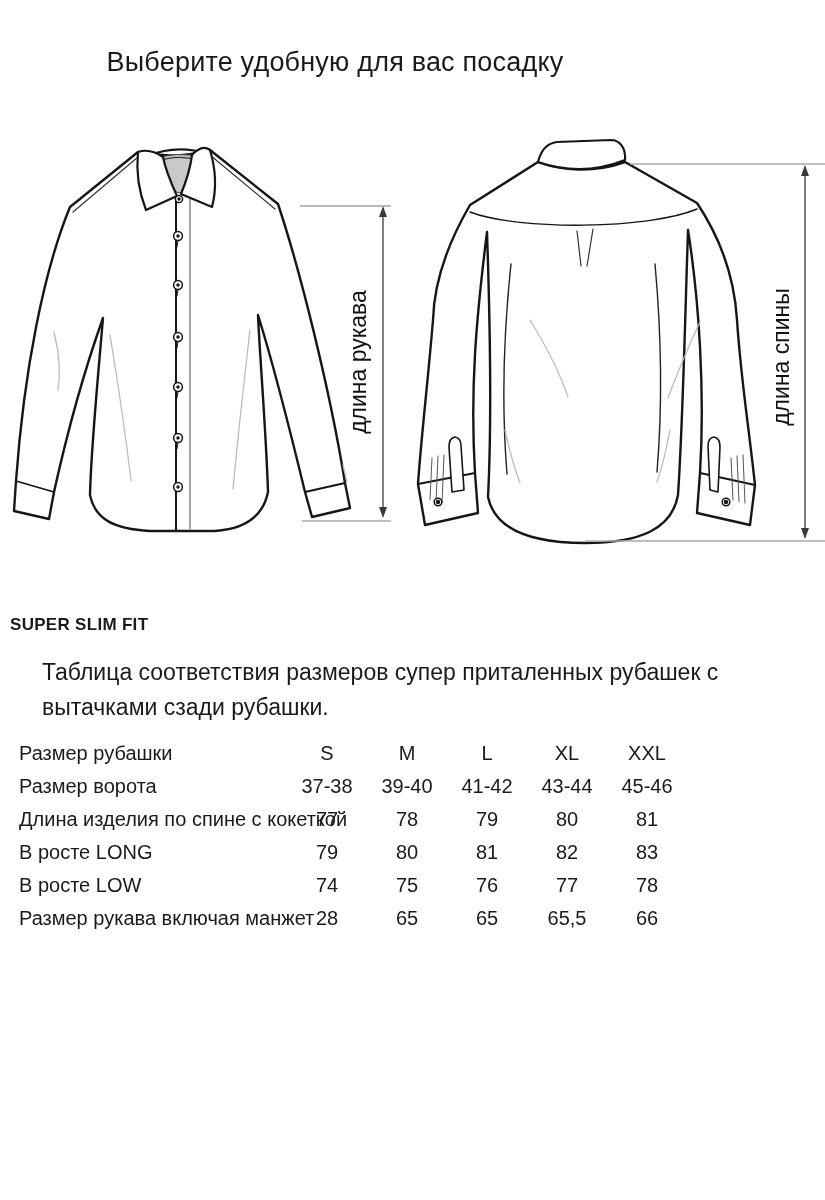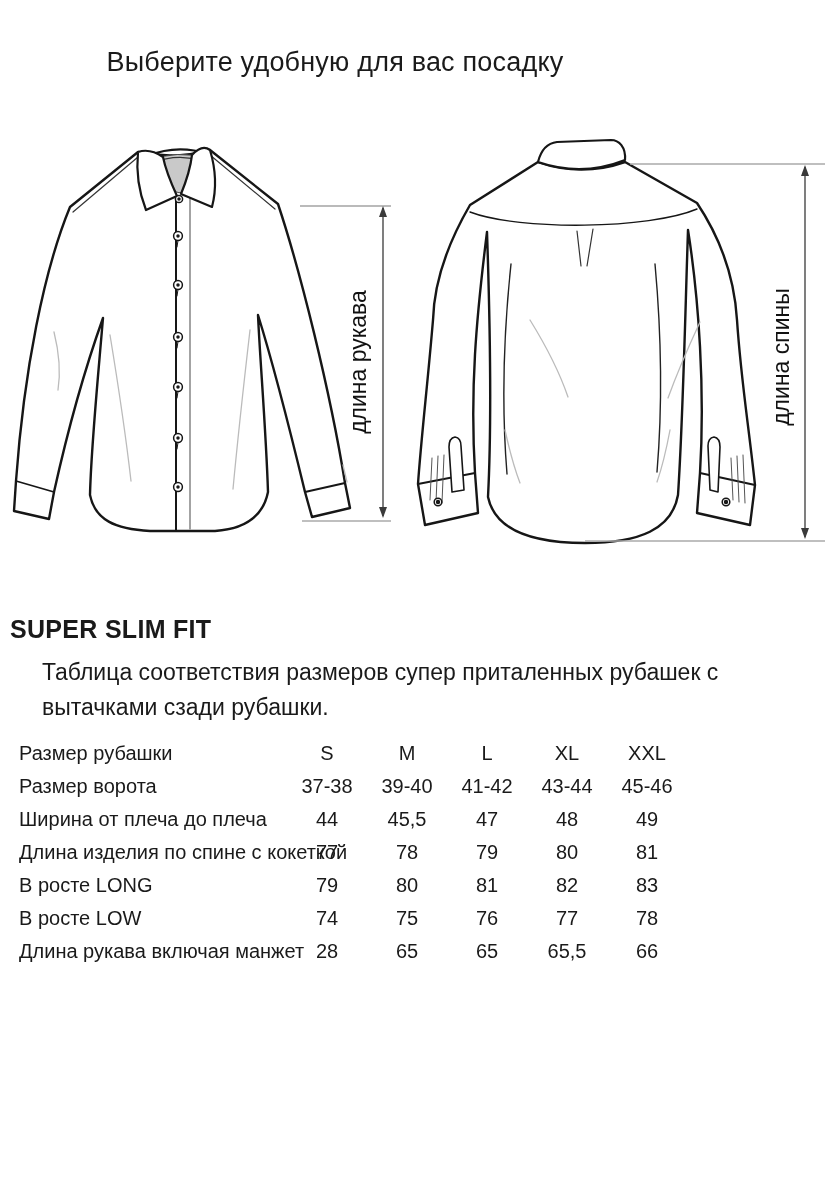--- a/index.html
+++ b/index.html
@@ -6,21 +6,21 @@
   body{
     width:825px;height:1200px;position:relative;background:#ffffff;
     font-family:"Liberation Sans", sans-serif;color:#1a1a1a;overflow:hidden;
   }
   .title{
     position:absolute;top:47px;left:0;width:670px;text-align:center;
     font-size:27px;font-weight:400;letter-spacing:0.2px;
   }
   .figure{position:absolute;top:120px;left:0;width:825px;height:465px;}
   .heading{
-    position:absolute;top:615px;left:10px;font-size:25px;font-weight:700;
+    position:absolute;top:615px;left:10px;font-size:17px;font-weight:700;
     letter-spacing:0.3px;
   }
   .desc{
     position:absolute;top:655px;left:10px;width:782px;
     font-size:23px;line-height:35px;font-weight:400;margin-left:32px;
   }
   table.size-table{
     position:absolute;top:737px;left:19px;border-collapse:collapse;
     table-layout:fixed;width:668px;font-size:20px;color:#1a1a1a;
   }
@@ -204,28 +204,20 @@
   <tbody>
       <tr>
         <td class="lbl">Размер ворота</td>
         <td>37-38</td>
         <td>39-40</td>
         <td>41-42</td>
         <td>43-44</td>
         <td>45-46</td>
       </tr>
       <tr>
-        <td class="lbl">Ширина от плеча до плеча</td>
-        <td>44</td>
-        <td>45,5</td>
-        <td>47</td>
-        <td>48</td>
-        <td>49</td>
-      </tr>
-      <tr>
         <td class="lbl">Длина изделия по спине с кокеткой</td>
         <td>77</td>
         <td>78</td>
         <td>79</td>
         <td>80</td>
         <td>81</td>
       </tr>
       <tr>
         <td class="lbl">В росте LONG</td>
         <td>79</td>
@@ -236,21 +228,21 @@
       </tr>
       <tr>
         <td class="lbl">В росте LOW</td>
         <td>74</td>
         <td>75</td>
         <td>76</td>
         <td>77</td>
         <td>78</td>
       </tr>
       <tr>
-        <td class="lbl">Длина рукава включая манжет</td>
+        <td class="lbl">Размер рукава включая манжет</td>
         <td>28</td>
         <td>65</td>
         <td>65</td>
         <td>65,5</td>
         <td>66</td>
       </tr>
     </tbody>
 </table>
 
 </body></html>

